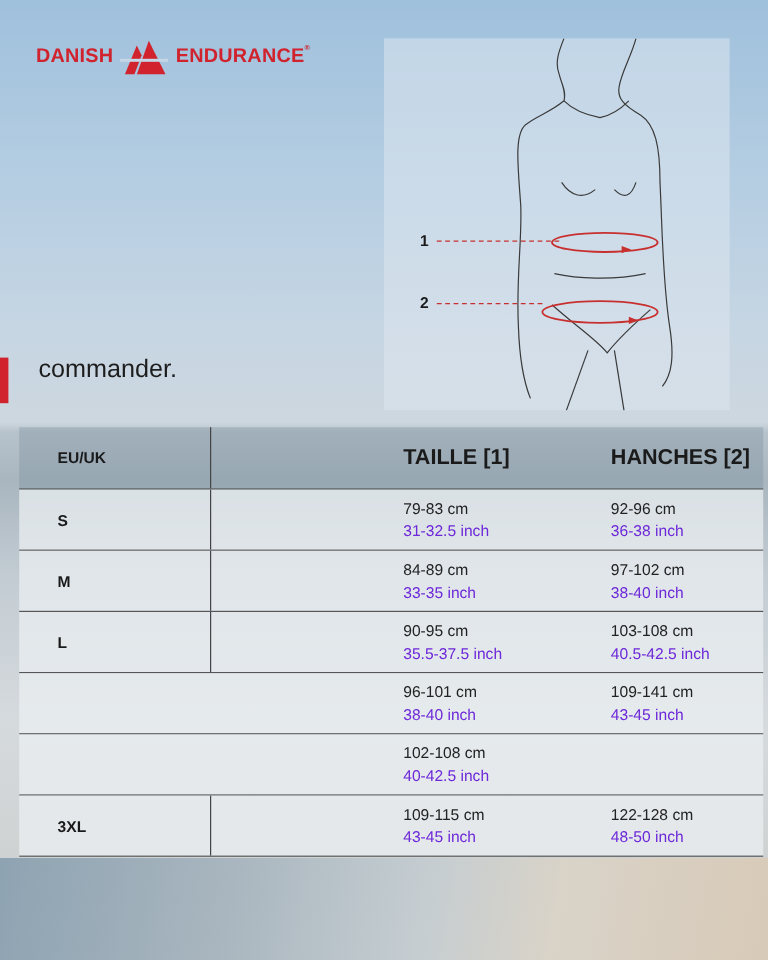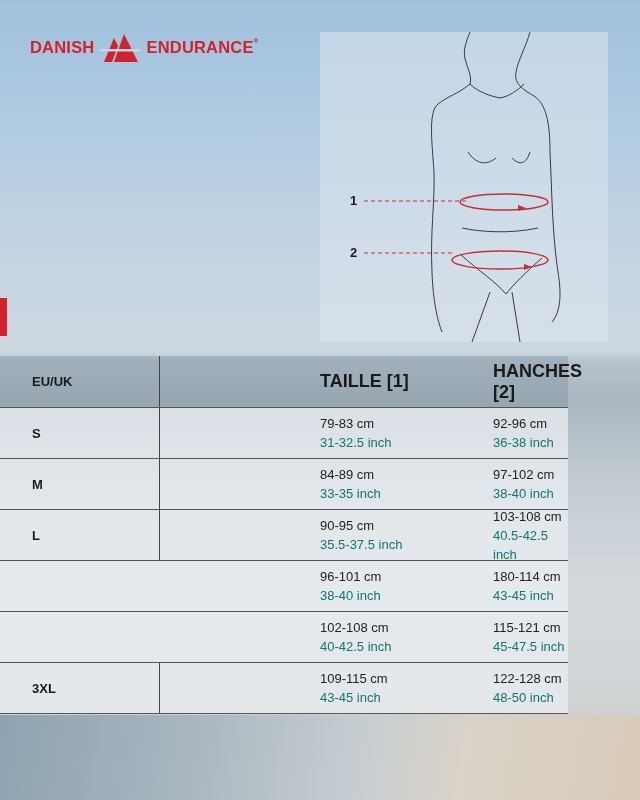--- a/index.html
+++ b/index.html
@@ -6,29 +6,29 @@
   body{width:640px;height:800px;position:relative;overflow:hidden;font-family:"Liberation Sans",sans-serif;
     background:linear-gradient(180deg,#9fc0dc 0%,#b4cde2 18%,#c7d6e3 35%,#cdd7df 44%,#b7c3cc 45%,#a9b6bf 50%,#c3ccd3 60%,#d5dadd 75%,#cfd3d4 88%,#c8c7c3 100%);}
   .beach{position:absolute;left:0;top:715px;width:640px;height:85px;
     background:linear-gradient(100deg,#8ea3b2 0%,#a9b6bf 30%,#c5cdd1 55%,#d9d3c8 72%,#d8cab8 100%);}
   .logo{position:absolute;left:30px;top:32px;display:flex;align-items:center;gap:6px;color:#d0232d;font-weight:bold;font-size:16.5px;letter-spacing:0.2px;text-align:right;}
   .logo svg{display:block;}
   .reg{font-size:6px;vertical-align:top;}
   .figure{position:absolute;left:320px;top:32px;width:288px;height:310px;background:rgba(220,230,238,0.55);}
   .accent{position:absolute;left:0;top:298px;width:7px;height:38px;background:#d0232d;}
   .headline{position:absolute;left:32px;top:296px;font-size:21px;line-height:24px;color:#1d1d1d;}
-  .table{position:absolute;left:0;top:356px;width:568px;}
+  .table{position:absolute;left:16px;top:356px;width:620px;}
   .thead{height:51px;display:flex;align-items:center;background:rgba(120,140,155,0.35);border-bottom:1px solid #555;}
   .row{height:50px;display:flex;align-items:center;background:rgba(235,240,243,0.72);border-bottom:1px solid #555;}
   .c1{width:160px;padding-left:32px;box-sizing:border-box;font-weight:bold;font-size:13px;color:#1a1a1a;border-right:1px solid #444;height:100%;display:flex;align-items:center;}
   .c2{position:absolute;left:320px;}
   .c3{position:absolute;left:493px;}
   .th{font-weight:bold;font-size:18px;color:#1a1a1a;}
   .cm{font-size:13px;color:#222;line-height:19px;}
-  .in{font-size:13px;color:#0f766e;line-height:19px;}
+  .in{font-size:13px;color:#6d28d9;line-height:19px;}
   .cell{display:flex;flex-direction:column;}
   .row,.thead{position:relative;}
 </style>
 </head>
 <body>
 
 <div class="beach"></div>
 
 <div class="logo">
   <span>DANISH</span>
@@ -59,20 +59,21 @@
     <polygon points="198,173 206,176 198,179" fill="#c8302f"></polygon>
     <text x="30" y="225" font-family="Liberation Sans, sans-serif" font-weight="bold" font-size="13" fill="#1a1a1a">2</text>
     <line x1="44" y1="221" x2="134" y2="221" stroke="#c8302f" stroke-dasharray="4,3"></line>
     <ellipse cx="180" cy="228" rx="48" ry="9" fill="none" stroke="#c8302f" stroke-width="1.5"></ellipse>
     <polygon points="204,232 212,235 204,238" fill="#c8302f"></polygon>
   </svg>
 </div>
 
 <div class="accent"></div>
 <div class="headline">
+  <div>commander.</div>
 </div>
 
 <div class="table">
   <div class="thead">
     <div class="c1">EU/UK</div>
     <div class="c2 th">TAILLE [1]</div>
     <div class="c3 th">HANCHES [2]</div>
   </div>
 
   <div class="row">
@@ -107,32 +108,28 @@
         <span class="cm">103-108 cm</span>
         <span class="in">40.5-42.5 inch</span>
       </div>
   </div>
   <div class="row">
     <div class="c2 cell">
         <span class="cm">96-101 cm</span>
         <span class="in">38-40 inch</span>
       </div>
     <div class="c3 cell">
-        <span class="cm">180-114 cm</span>
+        <span class="cm">109-141 cm</span>
         <span class="in">43-45 inch</span>
       </div>
   </div>
   <div class="row">
     <div class="c2 cell">
         <span class="cm">102-108 cm</span>
         <span class="in">40-42.5 inch</span>
-      </div>
-    <div class="c3 cell">
-        <span class="cm">115-121 cm</span>
-        <span class="in">45-47.5 inch</span>
       </div>
   </div>
   <div class="row">
     <div class="c1">3XL</div>
     <div class="c2 cell">
         <span class="cm">109-115 cm</span>
         <span class="in">43-45 inch</span>
       </div>
     <div class="c3 cell">
         <span class="cm">122-128 cm</span>

